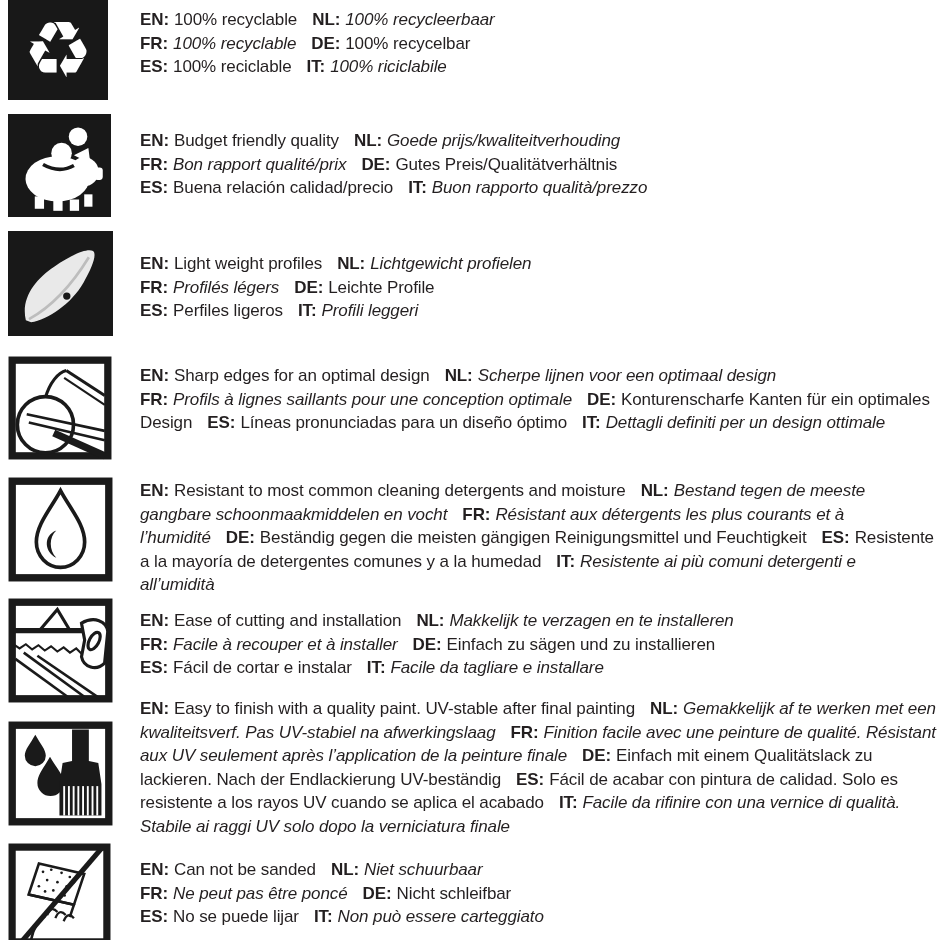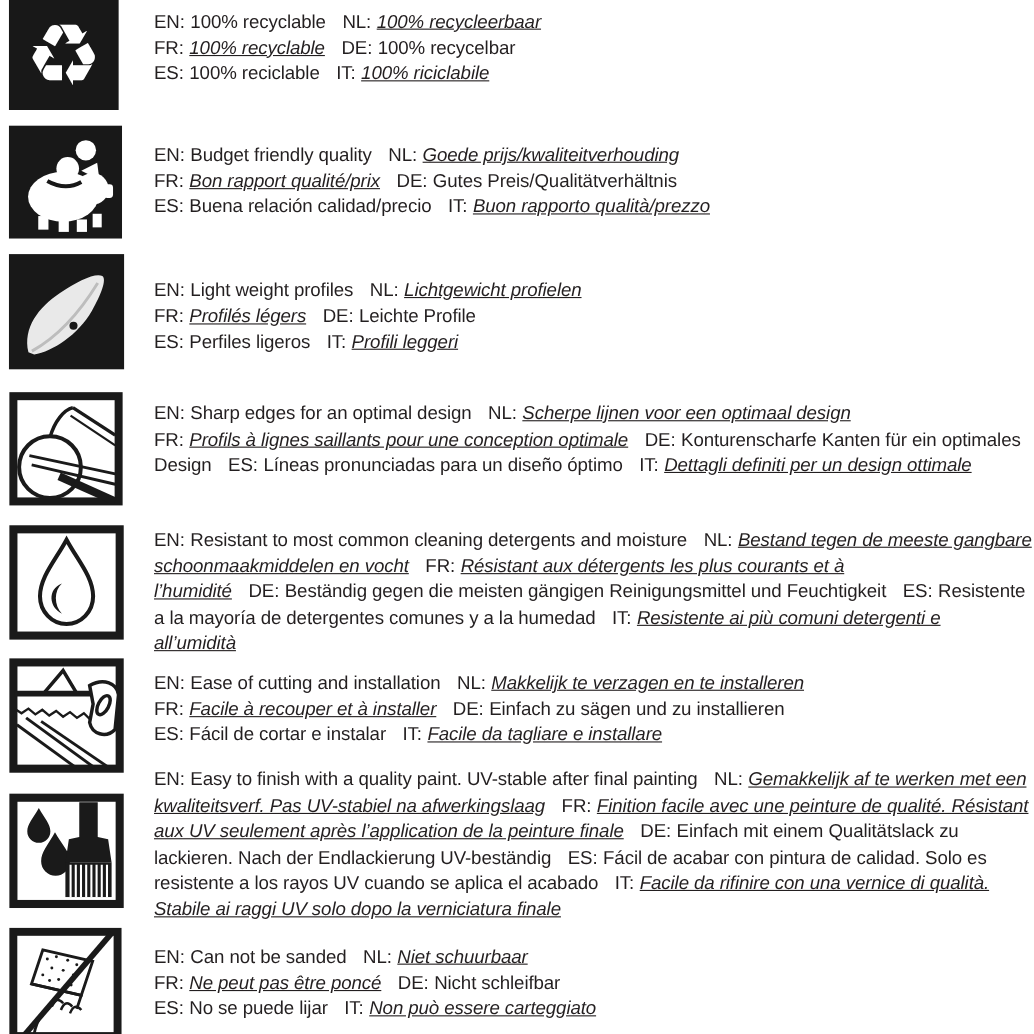--- a/index.html
+++ b/index.html
@@ -7,22 +7,22 @@
     position:relative;width:940px;height:940px;background:#ffffff;
     overflow:hidden;font-family:"Liberation Sans",sans-serif;color:#231f20;
   }
   .icon{position:absolute;left:8px;}
   .icon svg{display:block;width:100%;height:100%;}
   .txt{
     position:absolute;left:140px;width:800px;margin:0;
     font-size:17px;line-height:23.5px;letter-spacing:-0.1px;
   }
   .entry{margin-right:15px;}
-  .lbl{font-weight:400;margin-right:5px;}
-  .val.it{font-style:italic;text-decoration:underline;}
+  .lbl{font-weight:700;margin-right:5px;}
+  .val.it{font-style:italic;}
 </style>
 </head>
 <body>
 
 <div class="sheet" id="sheet">
     <div class="icon dark" style="top: 0px; width: 100px; height: 100px;">
       <svg viewBox="0 0 100 100">
         <rect width="100" height="100" fill="#181818"></rect>
         <text x="50" y="77" font-size="78" text-anchor="middle" fill="#ffffff" font-family="DejaVu Sans,sans-serif">♻</text>
       </svg>

